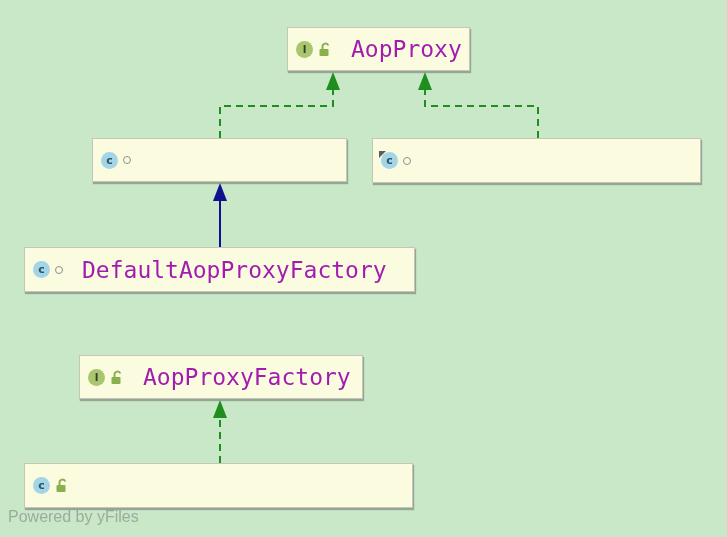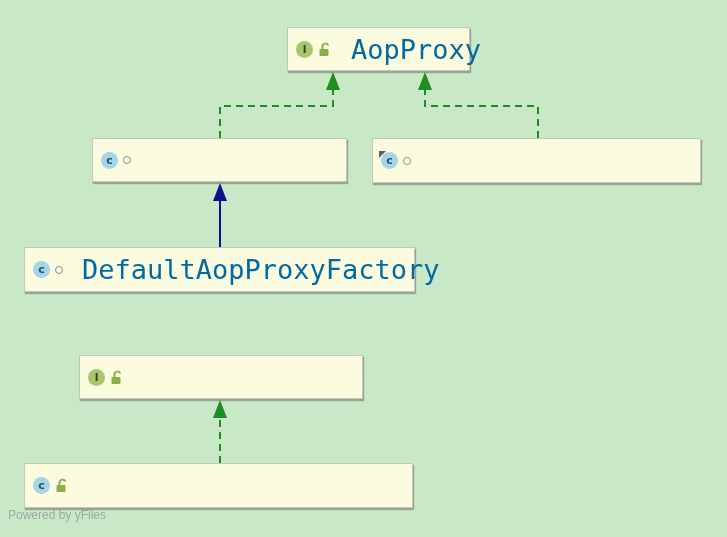--- a/index.html
+++ b/index.html
@@ -61,31 +61,31 @@
     display:flex;align-items:center;justify-content:center;
   }
   .dot{
     width:6px;height:6px;
     border:1.5px solid #8f8f8f;
     border-radius:50%;
     background:transparent;
   }
   .label{
     margin-left:19px;
-    font-size:27px;
-    color:#0369a1;
+    font-size:23px;
+    color:#a21caf;
     white-space:nowrap;
     letter-spacing:0;
   }
   .watermark{
     position:absolute;
     left:8px;top:508px;
     z-index:0;
     font-family:"Liberation Sans", sans-serif;
-    font-size:12px;
+    font-size:16px;
     color:#9cab9e;
   }
 </style>
 </head>
 <body>
 
 <div class="canvas">
 
   <svg class="edges" width="727" height="537" viewBox="0 0 727 537">
 
@@ -155,20 +155,21 @@
   <div class="node" style="left:79px;top:355px;width:284px;height:44px">
     <span class="type-icon iface">
         <span>I</span>
       </span>
     <span class="vis-icon">
       <svg width="14" height="15" viewBox="0 0 14 15">
           <path d="M4.5 7 V4.5 a3 3 0 0 1 5.8-1" fill="none" stroke="#8aaf4d" stroke-width="2"></path>
           <rect x="1.5" y="7" width="9" height="7" rx="1" fill="#8aaf4d"></rect>
         </svg>
     </span>
+    <span class="label">AopProxyFactory</span>
   </div>
 
   <div class="node" style="left:24px;top:463px;width:389px;height:45px">
     <span class="type-icon cls">
         <span>c</span>
       </span>
     <span class="vis-icon">
       <svg width="14" height="15" viewBox="0 0 14 15">
           <path d="M4.5 7 V4.5 a3 3 0 0 1 5.8-1" fill="none" stroke="#8aaf4d" stroke-width="2"></path>
           <rect x="1.5" y="7" width="9" height="7" rx="1" fill="#8aaf4d"></rect>

